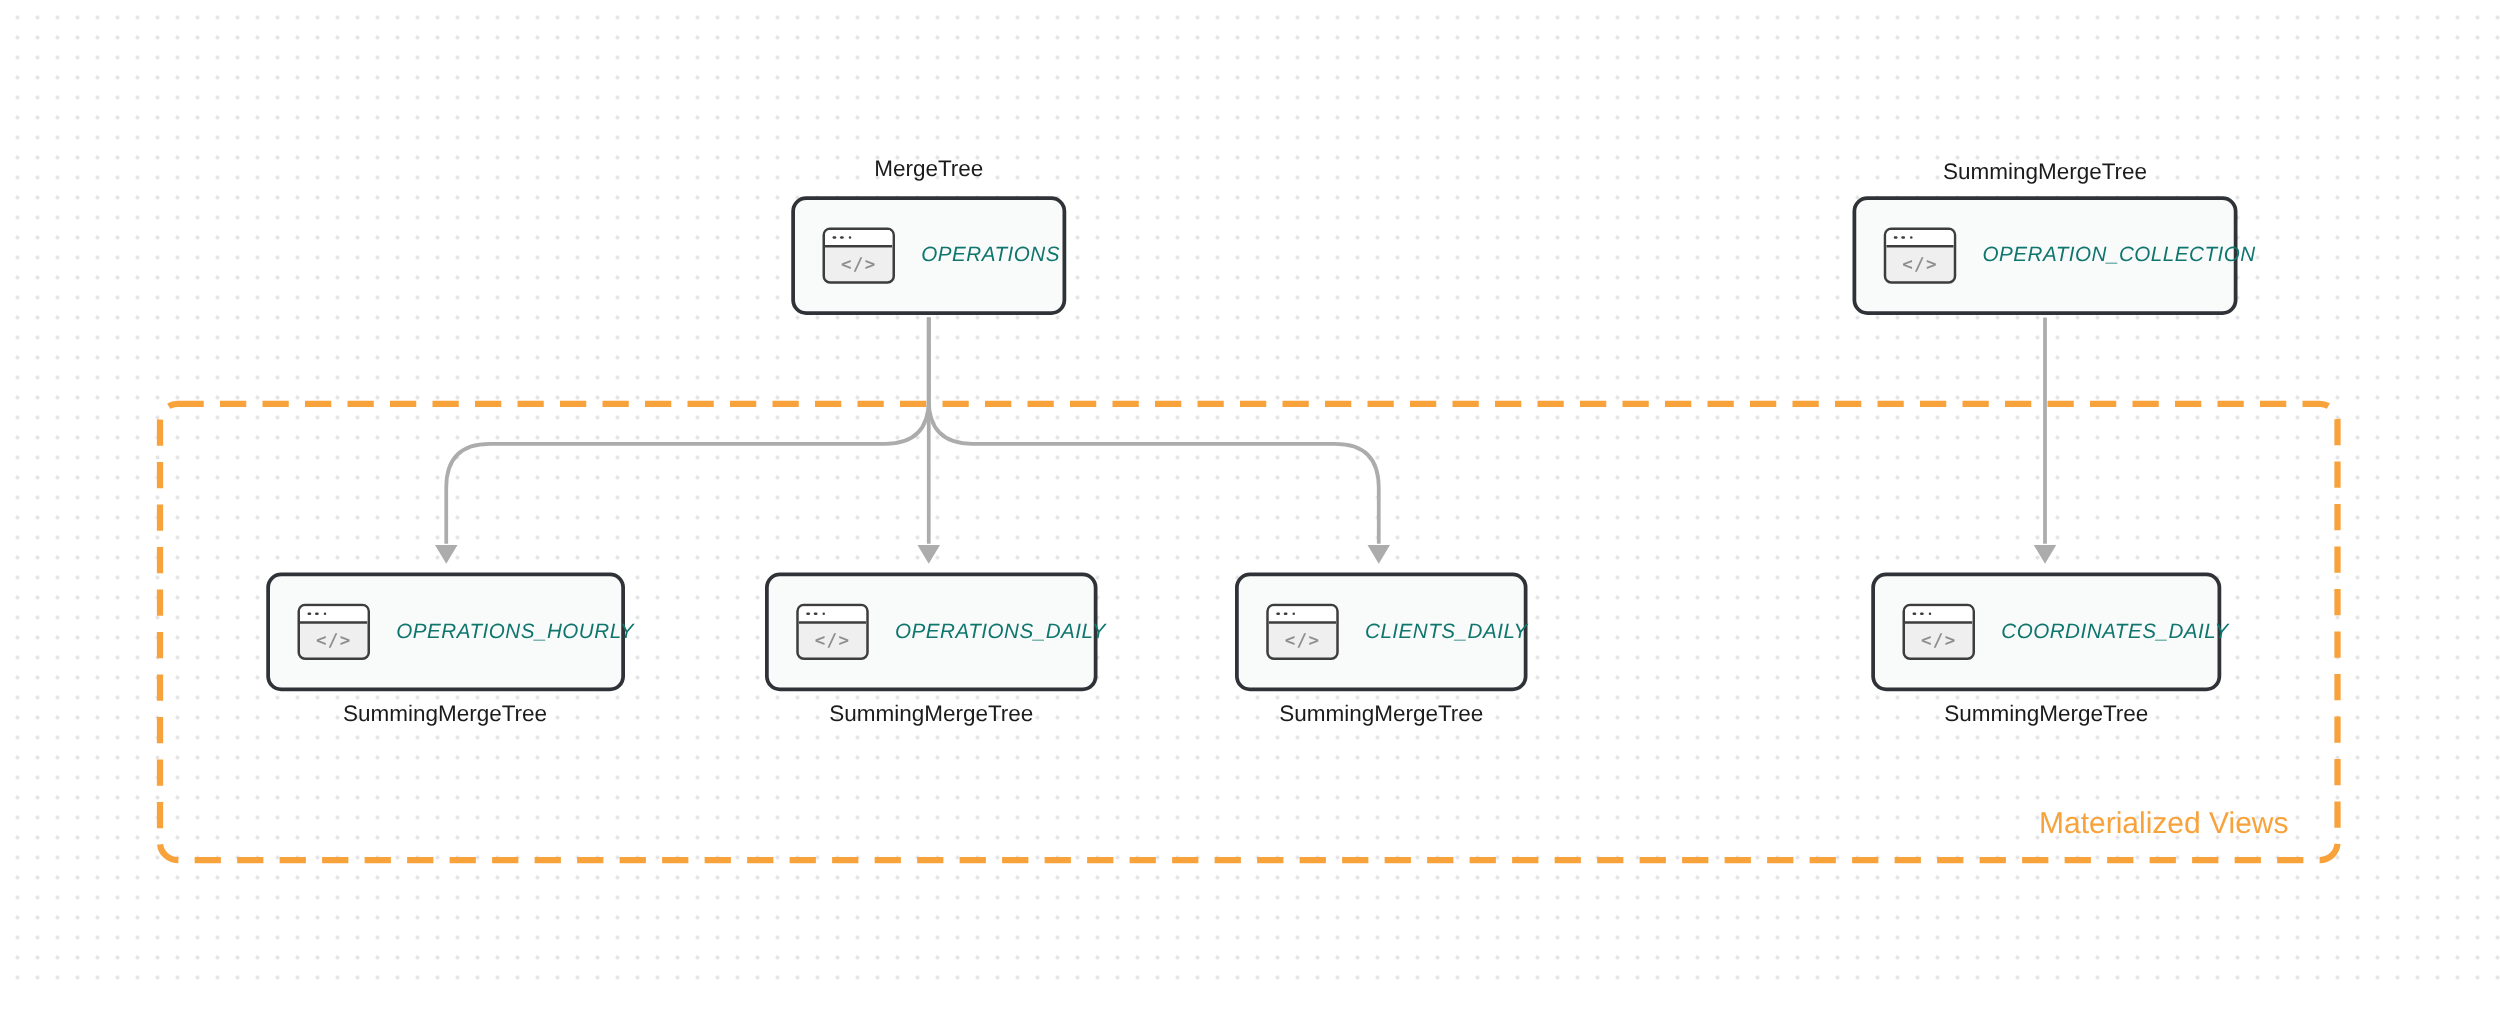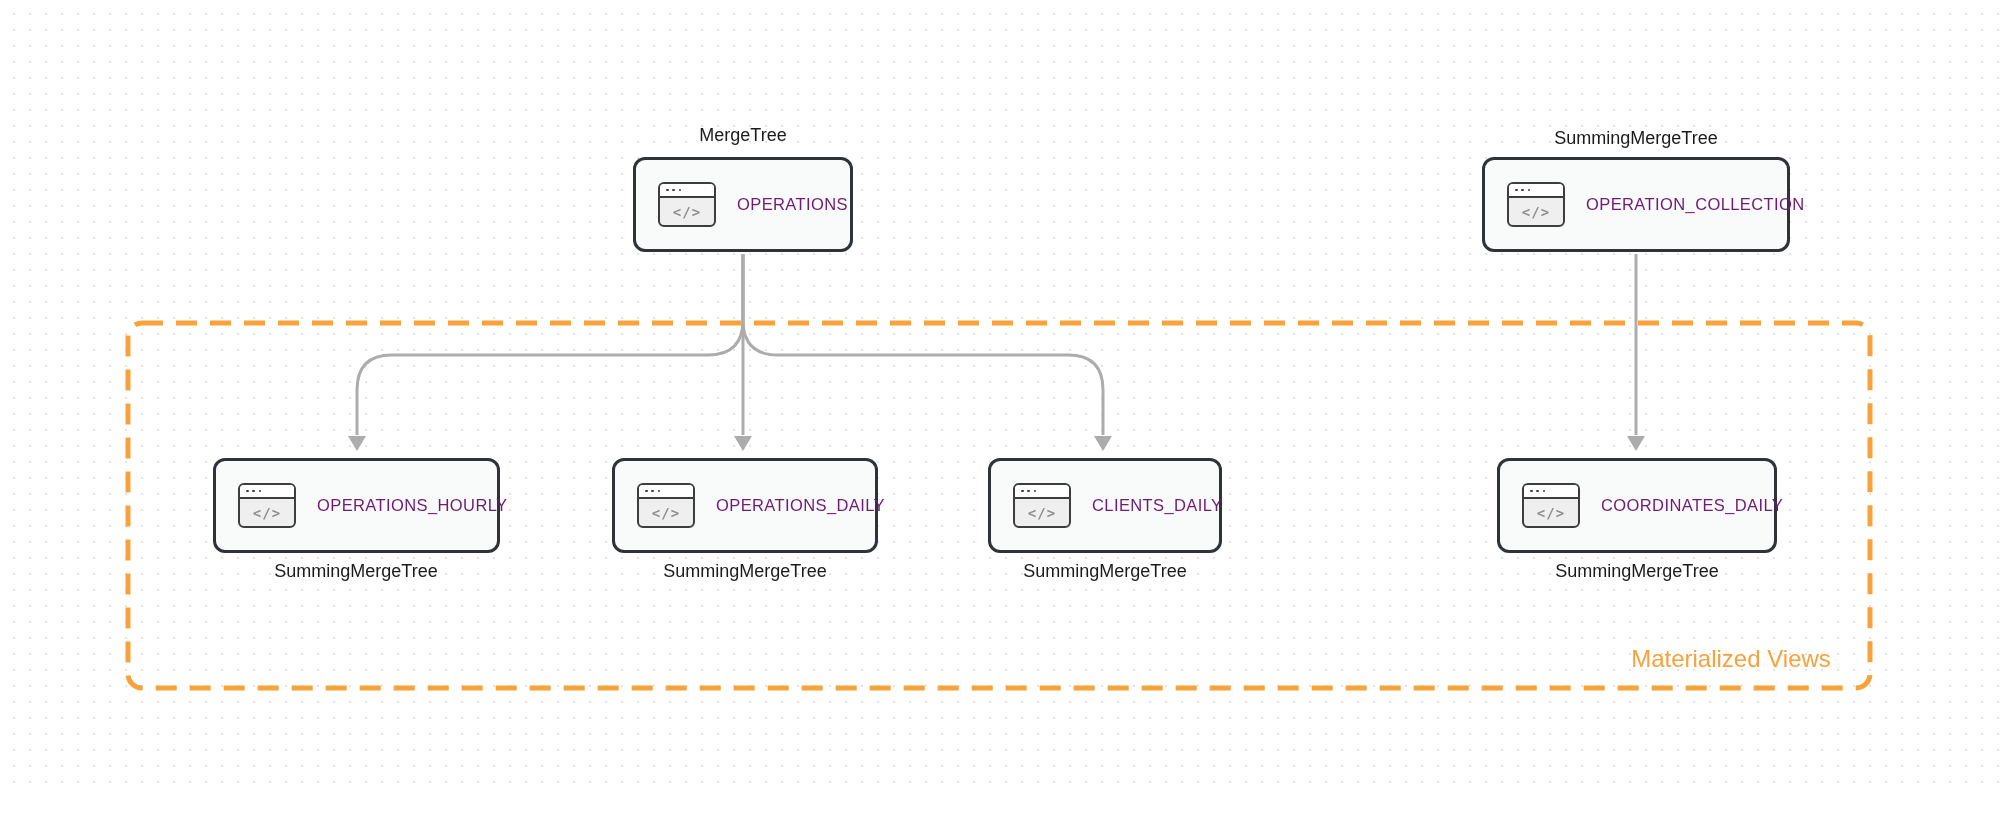--- a/index.html
+++ b/index.html
@@ -14,22 +14,22 @@
   }
 
   .edges-layer{position:absolute;left:0;top:0;width:2000px;height:818px;pointer-events:none;}
 
   .node{
     position:absolute;display:flex;align-items:center;gap:21px;
     padding:0 22px;box-sizing:border-box;
     background:#f9fafa;border:3px solid #2f3338;border-radius:12px;
   }
   .node-label{
-    font-size:16.5px;letter-spacing:.4px;
-    color:#701a75;white-space:nowrap;
+    font-style:italic;font-size:16.5px;letter-spacing:.4px;
+    color:#0f766e;white-space:nowrap;
   }
 
   .node-icon{
     width:58px;height:45px;flex:none;box-sizing:border-box;
     border:2.5px solid #3d3d3d;border-radius:6px;background:#efefef;overflow:hidden;
   }
   .icon-bar{
     height:12px;background:#ffffff;border-bottom:2.5px solid #3d3d3d;
     display:flex;align-items:center;gap:3.5px;padding-left:6px;
   }

